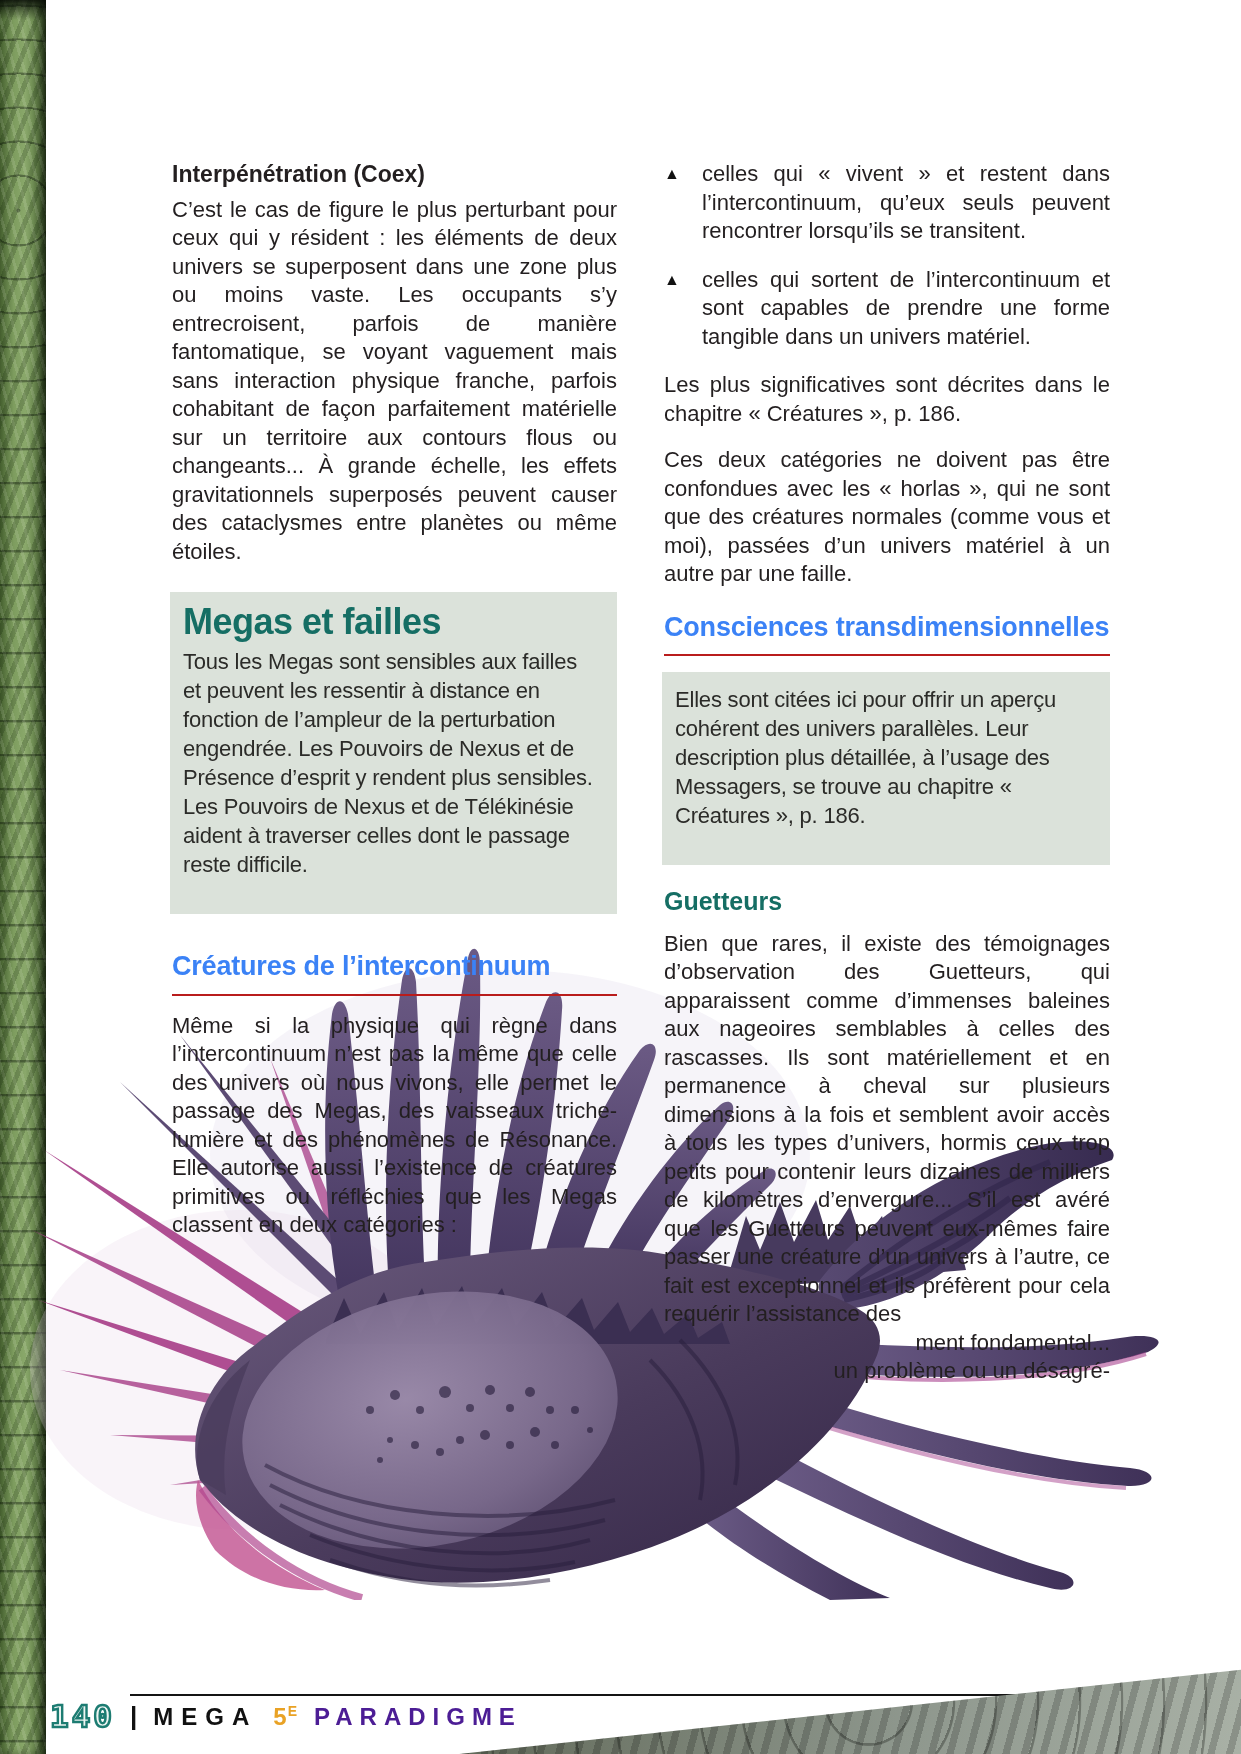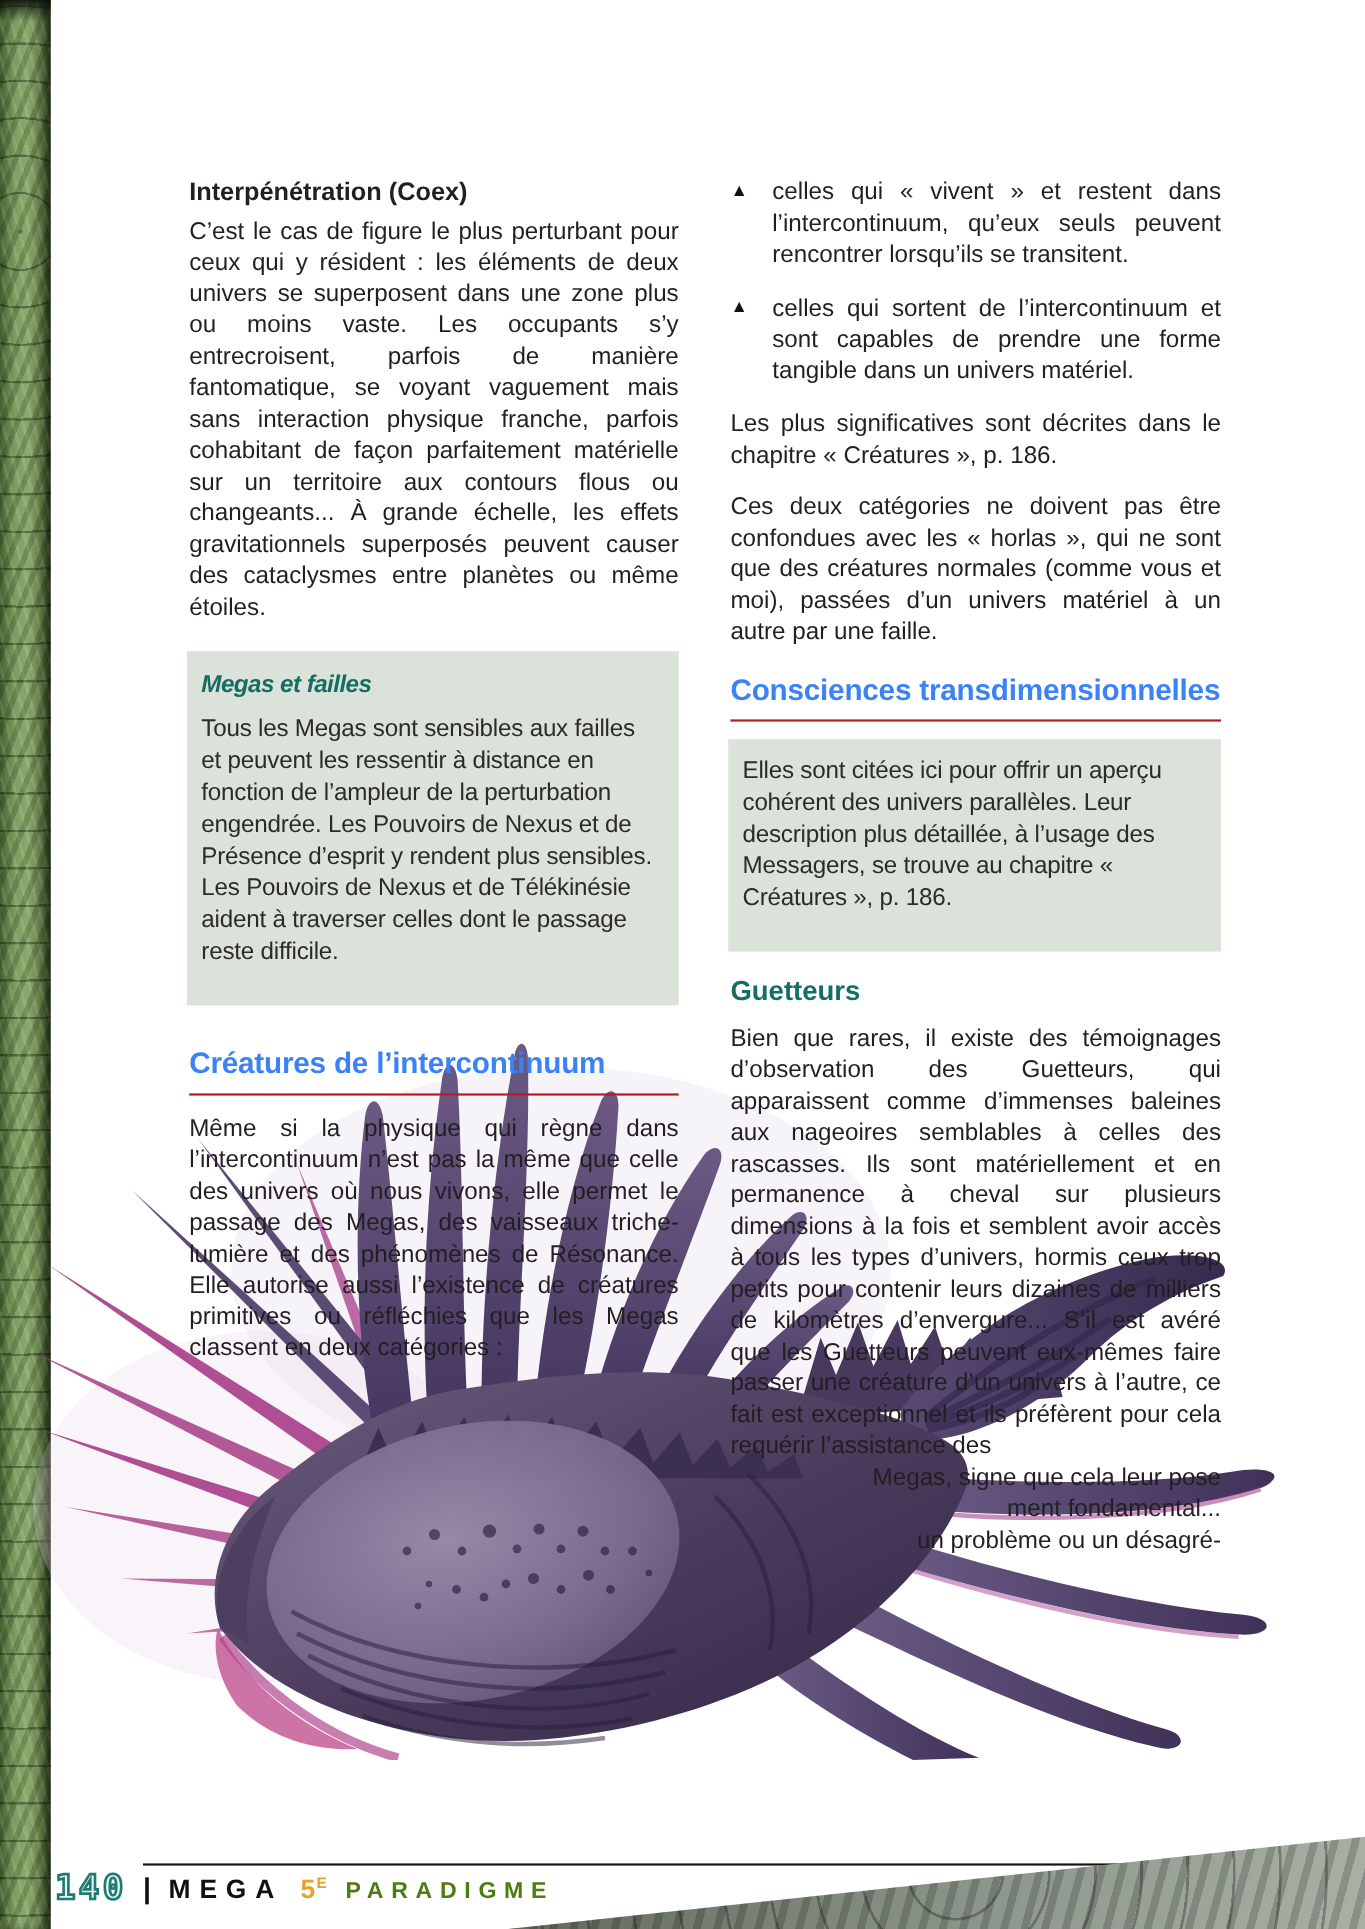--- a/index.html
+++ b/index.html
@@ -19,22 +19,22 @@
   
   .col{position:absolute;top:160px;font-size:22px;line-height:28.5px;text-align:justify;
        color:#231f20;}
   .col-left{left:172px;width:445px;}
   .col-right{left:664px;width:446px;}
   .col p{margin:0 0 18px 0;}
 
   .h-black{font-size:23px;font-weight:bold;margin:0 0 7px 0;text-align:left;}
 
   .callout{background:#dbe2da;padding:13px 17px 17px 13px;margin:26px 0 0 -2px;text-align:left;}
-  .callout-title{color:#156e64;font-size:22px;font-weight:bold;letter-spacing:-0.5px;
-                 margin:0 0 8px 0;line-height:34px;font-style:italic;}
+  .callout-title{color:#156e64;font-size:36px;font-weight:bold;letter-spacing:-0.5px;
+                 margin:0 0 8px 0;line-height:34px;}
   .callout-body{font-size:22px;line-height:29px;letter-spacing:-0.2px;color:#2b2b28;margin:0;}
 
   .h-green{color:#3b82f6;font-size:27px;font-weight:bold;letter-spacing:-0.2px;text-align:left;
            border-bottom:2px solid #b91c1c;padding-bottom:13px;margin:38px 0 16px 0;}
   .h-teal{color:#156e64;font-size:25px;font-weight:bold;text-align:left;margin:8px 0 14px 0;}
 
   .bullet{display:flex;margin:0 0 20px 0;}
   .bullet .tri{flex:0 0 38px;font-size:16px;line-height:28.5px;color:#111;}
   .bullet .btxt{flex:1;text-align:justify;}
 
@@ -46,21 +46,21 @@
   
   .footer-rule{position:absolute;left:130px;top:1694px;width:1111px;height:2px;background:#141414;z-index:2;}
   .page-number{position:absolute;left:50px;top:1698px;z-index:3;
     font-family:"DejaVu Sans Mono","Liberation Mono",monospace;font-weight:900;font-size:31px;
     color:#eef6f3;-webkit-text-stroke:2.4px #1d7c72;letter-spacing:3px;}
   .footer-row{position:absolute;left:130px;top:1701px;z-index:3;display:flex;align-items:baseline;gap:16px;}
   .footer-sep{font-weight:900;font-size:26px;color:#111;}
   .footer-brand{font-weight:900;font-size:24px;letter-spacing:8px;color:#111;}
   .footer-edition{font-weight:900;font-size:24px;color:#e9a225;letter-spacing:1px;}
   .footer-edition sup{font-size:14px;}
-  .footer-series{font-weight:900;font-size:21px;letter-spacing:7px;color:#4d7c0f;}
+  .footer-series{font-weight:900;font-size:24px;letter-spacing:7px;color:#4c1d95;}
 
   
   .corner-wedge{position:absolute;left:0;top:0;width:1241px;height:1754px;z-index:4;pointer-events:none;
     clip-path:polygon(37% 100%, 100% 95.2%, 100% 100%);
     background:
       repeating-linear-gradient(105deg, rgba(0,0,0,.18) 0 7px, rgba(0,0,0,0) 7px 18px),
       repeating-radial-gradient(circle at 70% 97%, rgba(10,12,8,.30) 0 2px, rgba(10,12,8,0) 3px 42px),
       linear-gradient(100deg,#14180f 0%,#39402f 28%,#6a7263 55%,#8e978d 78%,#a9b1a6 100%);}
 </style>
 </head>
@@ -216,21 +216,20 @@
     <div class="h-green" style="margin-top:24px">Consciences transdimensionnelles</div>
 
     <div class="callout" style="margin-top:0;margin-bottom:22px">
       <p class="callout-body">Elles sont citées ici pour offrir un aperçu cohérent des univers parallèles. Leur description plus détaillée, à l’usage des Messagers, se trouve au chapitre « Créatures », p. 186.</p>
     </div>
 
 
     <div class="h-teal">Guetteurs</div>
 
     <p style="margin-bottom:0">Bien que rares, il existe des témoignages d’observation des Guetteurs, qui apparaissent comme d’immenses baleines aux nageoires semblables à celles des rascasses. Ils sont matériellement et en permanence à cheval sur plusieurs dimensions à la fois et semblent avoir accès à tous les types d’univers, hormis ceux trop petits pour contenir leurs dizaines de milliers de kilomètres d’envergure... S’il est avéré que les Guetteurs peuvent eux-mêmes faire passer une créature d’un univers à l’autre, ce fait est exceptionnel et ils préfèrent pour cela requérir l’assistance des</p>
-    <div class="tail-line">Megas, signe que cela leur pose</div>
     <div class="tail-line">ment fondamental...</div>
     <div class="tail-line">un problème ou un désagré-</div>
   </div>
 
   <div class="footer-rule"></div>
   <div class="page-number">140</div>
   <div class="footer-row">
     <span class="footer-sep">|</span>
     <span class="footer-brand">MEGA</span>
     <span class="footer-edition"><span>5</span><sup>E</sup></span>

